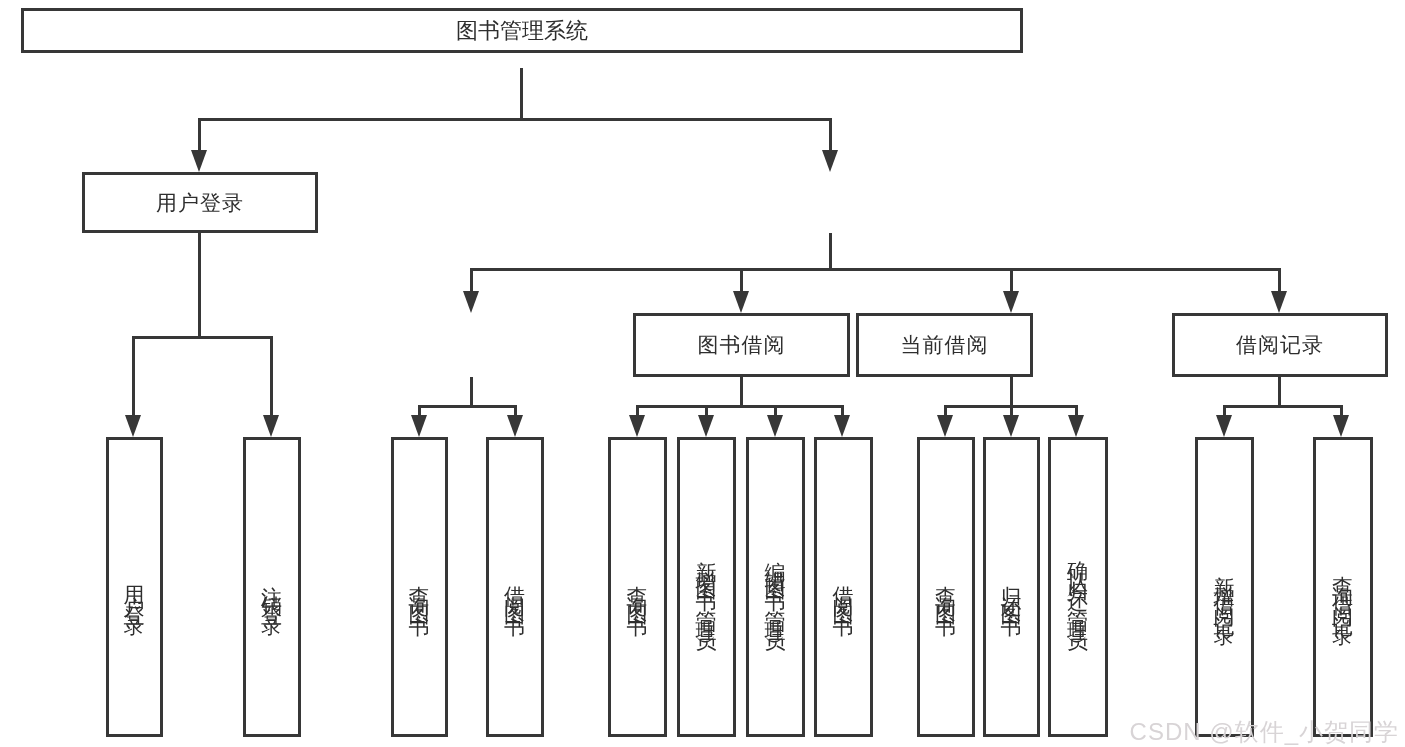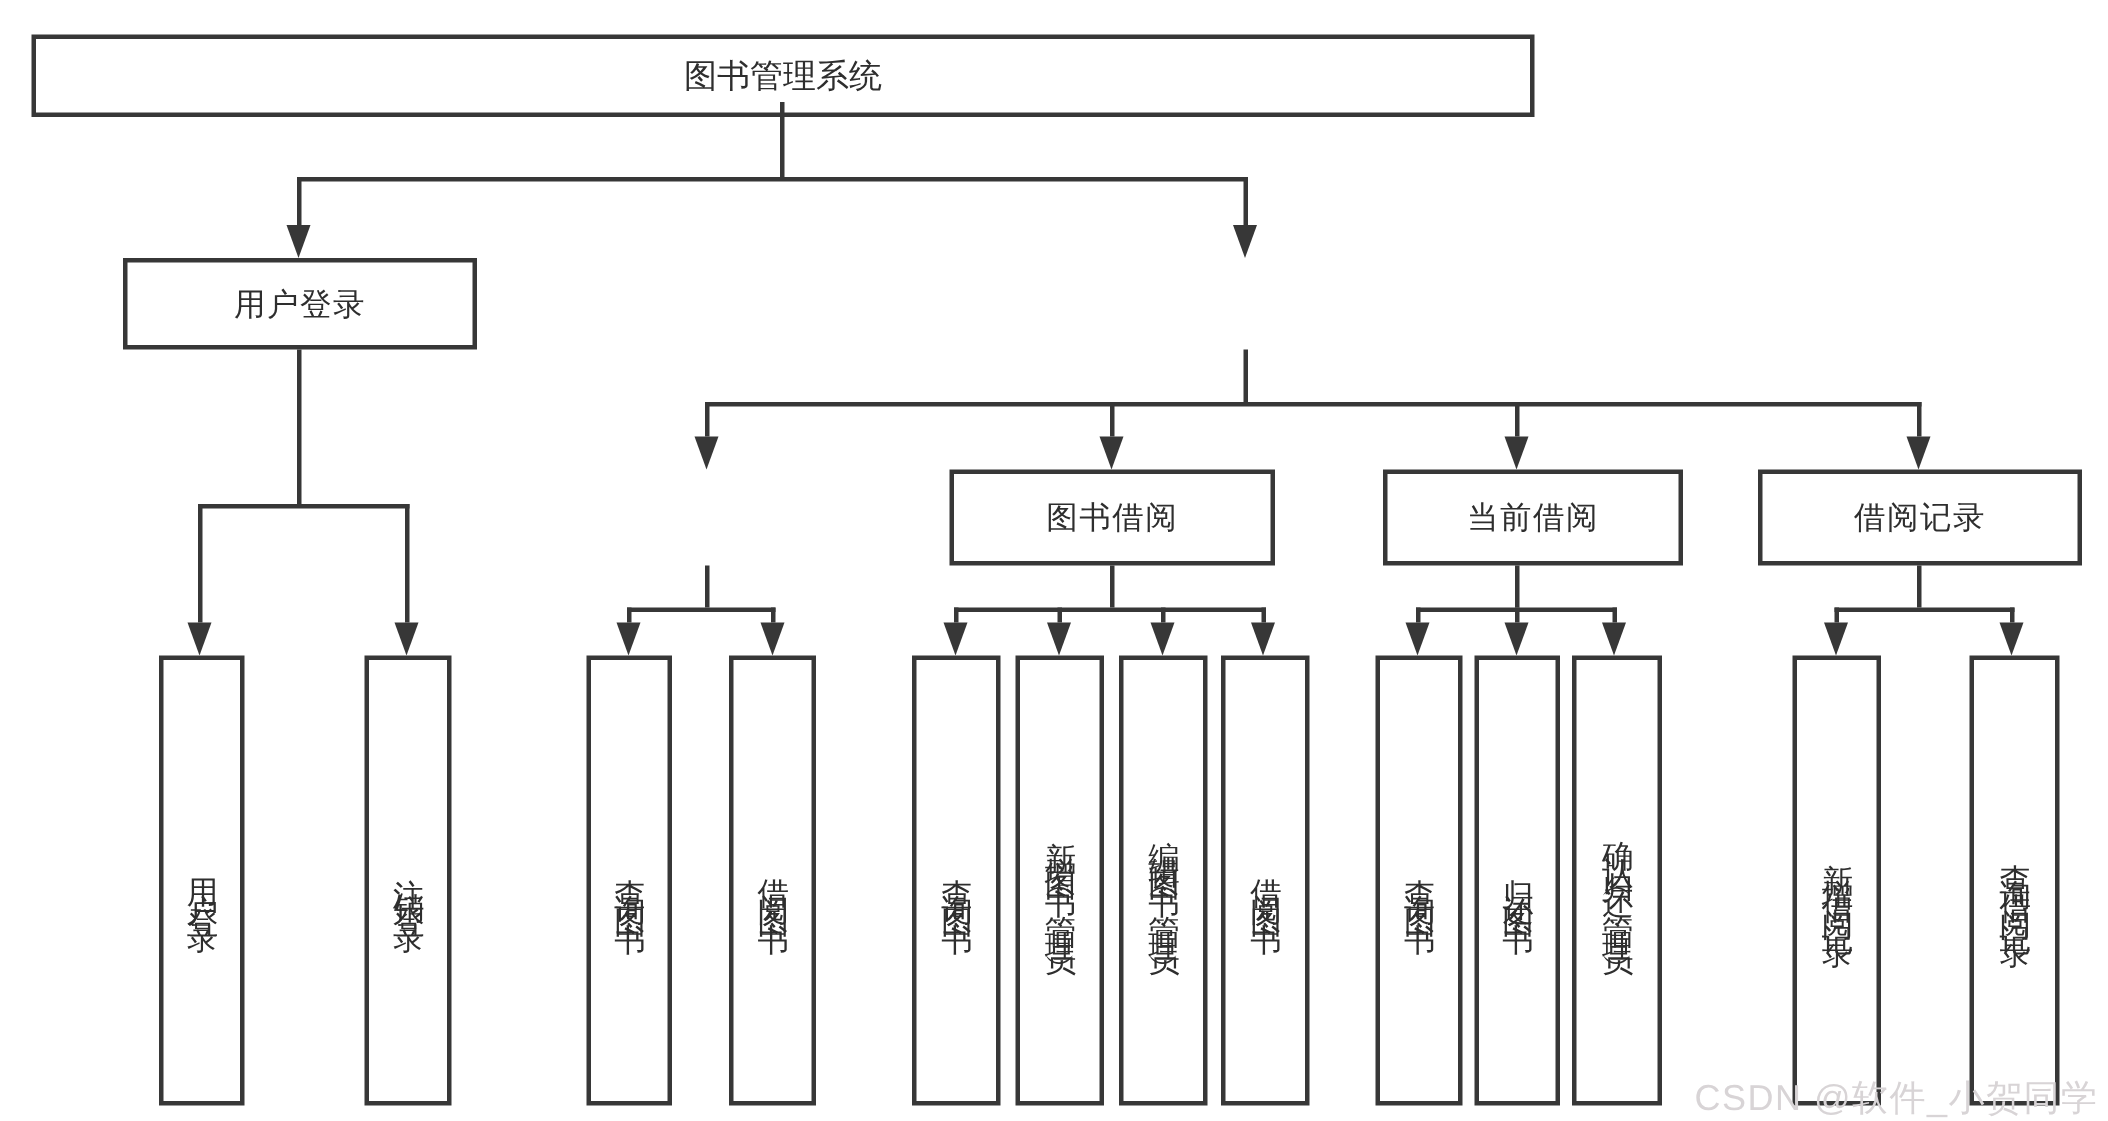--- a/index.html
+++ b/index.html
@@ -35,32 +35,32 @@
   .watermark{
     position:absolute;color:var(--wm);font-size:24px;letter-spacing:1px;
     white-space:nowrap;z-index:5;
   }
 </style>
 </head>
 <body>
 
 <div class="stage">
 
-  <div class="box root" style="left:21px;top:23px;width:1002px;height:55px;">
+  <div class="box root" style="left:21px;top:8px;width:1002px;height:45px;">
     <span>图书管理系统</span>
   </div>
 
   <div class="box hnode" style="left:82px;top:172px;width:236px;height:61px;">
     <span>用户登录</span>
   </div>
 
   <div class="box hnode" style="left:633px;top:313px;width:217px;height:64px;">
     <span>图书借阅</span>
   </div>
-  <div class="box hnode" style="left:922px;top:313px;width:200px;height:64px;">
+  <div class="box hnode" style="left:856px;top:313px;width:177px;height:64px;">
     <span>当前借阅</span>
   </div>
   <div class="box hnode" style="left:1172px;top:313px;width:216px;height:64px;">
     <span>借阅记录</span>
   </div>
 
   <div class="box leaf" style="left:106px;top:437px;width:57px;height:300px;">
     <span>用户登录</span>
   </div>
   <div class="box leaf" style="left:243px;top:437px;width:58px;height:300px;">

